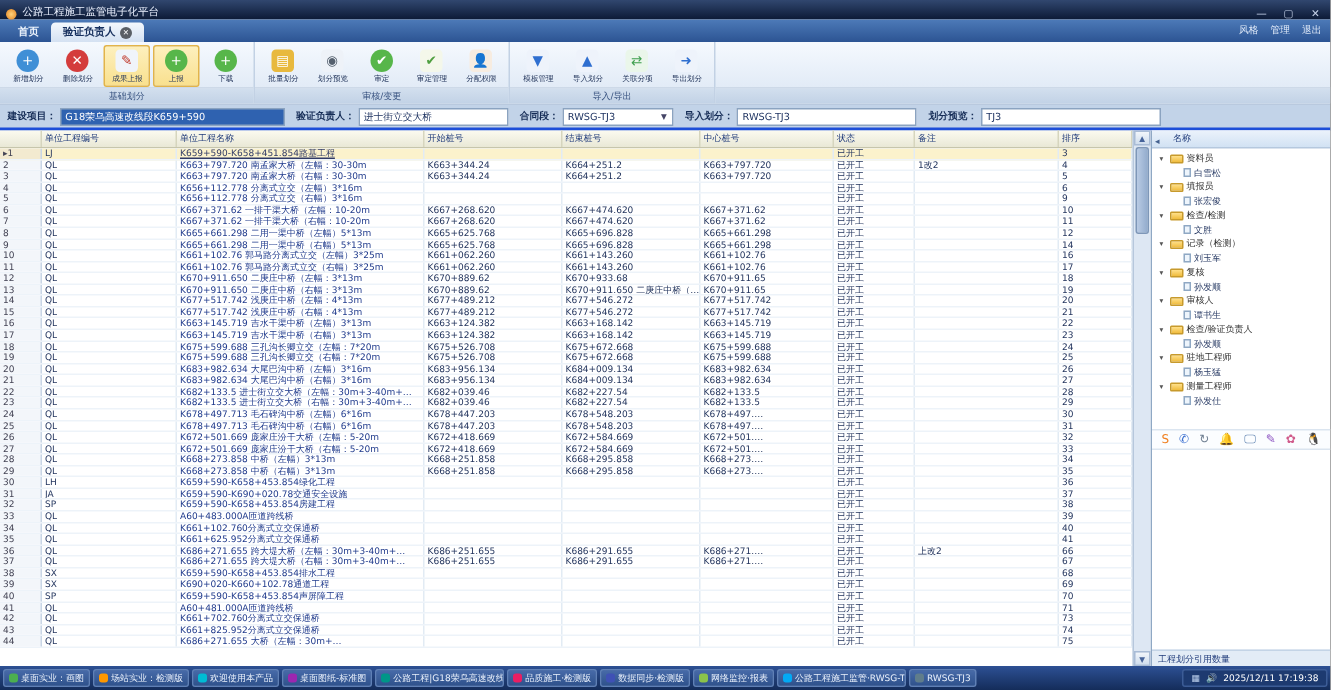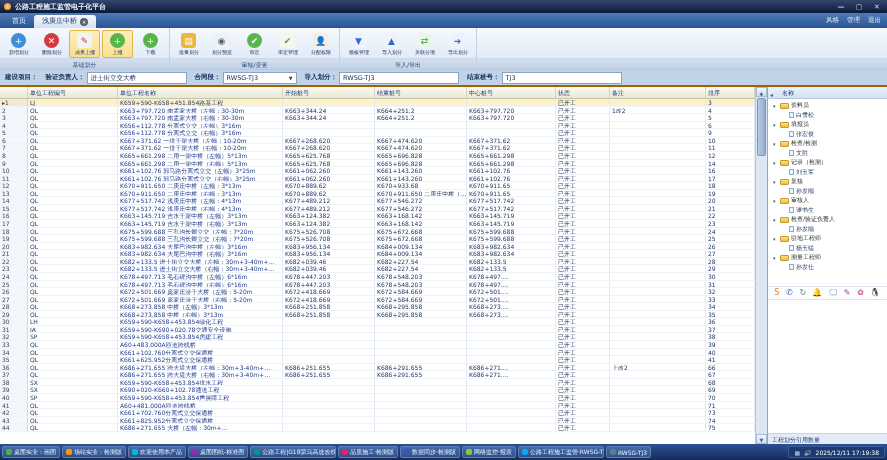--- a/index.html
+++ b/index.html
@@ -2,29 +2,29 @@
 <html><head>
 <meta charset="utf-8">
 <style>
   * { box-sizing: border-box; margin: 0; padding: 0; }
   html,body { background:#555; }
   body { font-family:"DejaVu Sans","Liberation Sans",sans-serif; }
   #app { position:relative; width:887px; height:460px; background:#fff; overflow:hidden;
          font-family:"DejaVu Sans","Liberation Sans",sans-serif; }
 
   
-  .titlebar { height:13px; background:linear-gradient(#31476f,#0c1a36); display:flex; align-items:center;
-              padding:0 4px; color:#e8eefc; font-size:7px;font-weight:bold; }
+  .titlebar { height:13px; background:linear-gradient(#31476f,#0c1a36); display:flex; align-items:flex-end;
+              padding:0 4px; color:#e8eefc; font-size:7px; }
   .logo { width:7px; height:7px; border-radius:50%; background:radial-gradient(#ffd27a,#e07f1f); margin-right:4px; }
   .wctrls { margin-left:auto; display:flex; gap:6px; color:#c6d2e8; font-size:7px; }
   .wctrls span { width:12px; text-align:center; cursor:default; }
 
   
   .tabrow { height:15px; background:linear-gradient(#4d7ab8,#2c5493); display:flex; align-items:flex-end; padding:0 4px; }
-  .tab { height:13px; line-height:13px; padding:0 8px; font-size:7px; color:#eaf1fb; display:flex; align-items:center; gap:3px; }
+  .tab { height:13px; line-height:13px; padding:0 8px; font-size:7px; color:#eaf1fb; display:flex; align-items:center; gap:3px;font-weight:bold; }
   .tab.active { background:linear-gradient(#f4f8fd,#d4e1f2); color:#17305e; border-radius:3px 3px 0 0; }
   .tabclose { width:8px; height:8px; border-radius:50%; background:#5a5f66; color:#fff; font-size:5px;
               line-height:8px; text-align:center; }
   .toplinks { margin-left:auto; align-self:center; display:flex; gap:8px; font-size:6.5px; color:#dfe9f8; padding-right:2px; }
 
   
   .toolbar { height:42px; background:linear-gradient(#f5f9fe,#dbe6f4); border-bottom:1px solid #b9c9de; display:flex; }
   .tgroup { display:flex; flex-direction:column; border-right:1px solid #c2d1e4; }
   .tgroup.filler { flex:1; border-right:none; }
   .tbtns { flex:1; display:flex; padding:2px 3px 0; gap:2px; }
@@ -32,21 +32,21 @@
           font-size:5.5px; color:#24365c; border:1px solid transparent; border-radius:2px; cursor:default; }
   .tbtn.hl { background:linear-gradient(#fdf0be,#f9e08e); border-color:#e2b44a; }
   .ticon { width:15px; height:15px; display:flex; align-items:center; justify-content:center;
            color:#fff; font-size:9px; margin-bottom:1px; border-radius:3px; }
   .ticon.circle { border-radius:50%; }
   .tlabel { white-space:nowrap; transform:scale(.92); }
   .glabel { height:11px; line-height:11px; text-align:center; font-size:6px; color:#35507e;
             background:linear-gradient(#d2dfee,#c2d2e6); border-top:1px solid #cdd9e8; }
 
   
-  .ctxbar { height:17px; background:#c2d3e8; border-bottom:2px solid #a16207; display:flex; align-items:center;
+  .ctxbar { height:17px; background:#c2d3e8; border-bottom:2px solid #1d4ed8; display:flex; align-items:center;
             padding:0 5px; gap:8px; font-size:6.5px; color:#152c56; }
   .cfield { display:flex; align-items:center; gap:2px; font-weight:bold; }
   .cbox { font-weight:normal; background:#fff; border:1px solid #8ba3c0; height:12px; line-height:10px;
           padding:0 3px; color:#1a2f5e; display:flex; align-items:center; white-space:nowrap; overflow:hidden; }
   .cbox.sel { background:#2f62b0; color:#fff; }
   .cbox .dd { margin-left:auto; padding-left:4px; font-size:5px; color:#446; }
 
   
   .main { height:357px; display:flex; }
   .left { width:755px; display:flex; flex-direction:column; }
@@ -115,21 +115,21 @@
         <span>✕</span>
       </span>
   </div>
 
   <div class="tabrow">
     <span id="tabs" style="display: inline-flex;">
         <span class="tab">
           <span>首页</span>
         </span>
         <span class="tab active">
-          <span>浅庚庄中桥</span>
+          <span>验证负责人</span>
           <span class="tabclose">✕</span>
         </span>
       </span>
     <span class="toplinks" id="toplinks">
         <span>风格</span>
         <span>管理</span>
         <span>退出</span>
       </span>
   </div>
 
@@ -207,20 +207,23 @@
       </div>
       <div class="tgroup filler">
         <div class="tbtns"></div>
         <div class="glabel"></div>
       </div>
     </div>
 
   <div class="ctxbar" id="ctxbar">
       <span class="cfield">
         <span>建设项目：</span>
+        <span class="cbox sel" style="width: 150px;">
+          <span>G18荣乌高速改线段K659+590</span>
+        </span>
       </span>
       <span class="cfield">
         <span>验证负责人：</span>
         <span class="cbox" style="width: 100px;">
           <span>进士街立交大桥</span>
         </span>
       </span>
       <span class="cfield">
         <span>合同段：</span>
         <span class="cbox" style="width: 74px;">
@@ -228,21 +231,21 @@
           <span class="dd">▼</span>
         </span>
       </span>
       <span class="cfield">
         <span>导入划分：</span>
         <span class="cbox" style="width: 120px;">
           <span>RWSG-TJ3</span>
         </span>
       </span>
       <span class="cfield">
-        <span>结束桩号：</span>
+        <span>划分预览：</span>
         <span class="cbox" style="width: 120px;">
           <span>TJ3</span>
         </span>
       </span>
     </div>
 
   <div class="main">
     <div class="left">
       <div class="thead" id="thead">
           <span class="hc" style="width: 28px;"></span>

